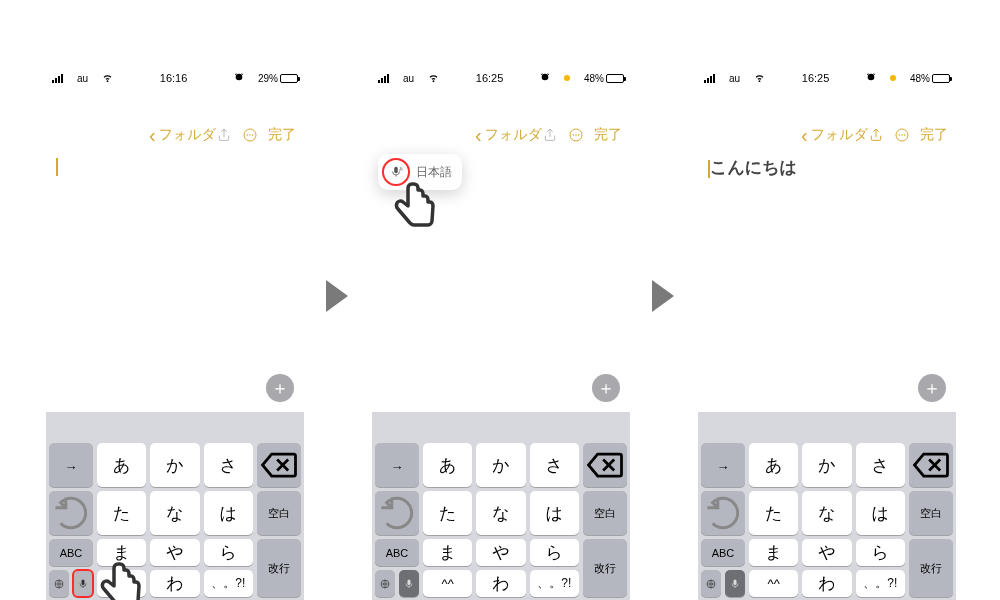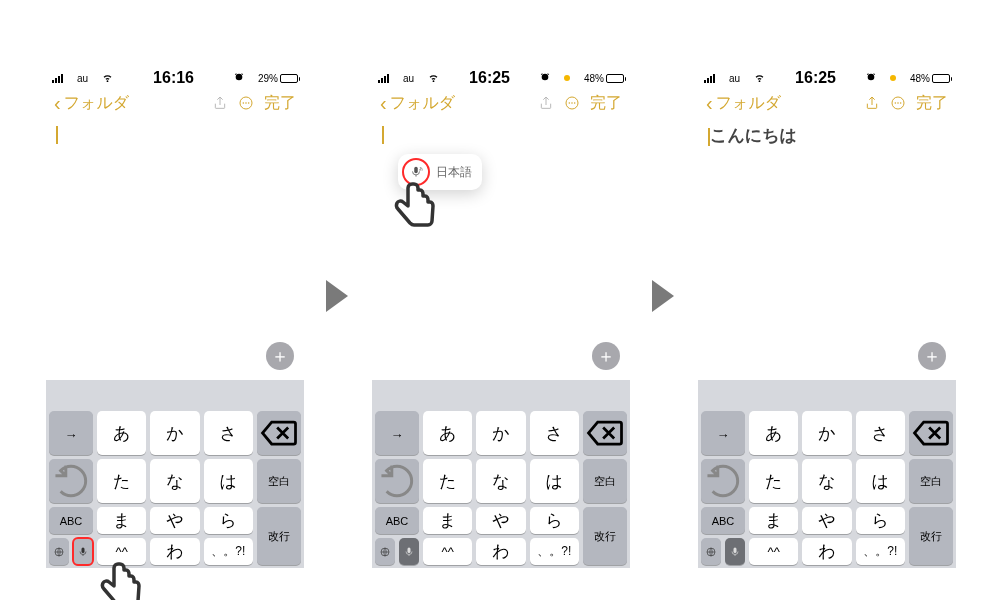--- a/index.html
+++ b/index.html
@@ -21,37 +21,38 @@
   .status-bar {
     height: 20px;
     display: flex;
     align-items: center;
     justify-content: space-between;
     padding: 0 6px;
     font-size: 10px;
     color: #000;
   }
   .status-left, .status-right { display: flex; align-items: center; gap: 14px; }
-  .status-center { font-weight: 700; font-size: 16px; }
+  .status-center { font-weight: 400; font-size: 11px; }
   .signal-bars { display: inline-flex; align-items: flex-end; gap: 1px; }
   .signal-bars span { width: 2px; background: #000; display: inline-block; }
   .signal-bars span:nth-child(1){height:3px;} .signal-bars span:nth-child(2){height:5px;}
   .signal-bars span:nth-child(3){height:7px;} .signal-bars span:nth-child(4){height:9px;}
   .wifi { font-size: 10px; }
   .battery-wrap { display:flex; align-items:center; gap:2px; }
   .battery { width: 18px; height: 9px; border: 1px solid #000; border-radius: 2px; position: relative; }
   .battery::after { content:''; position:absolute; right:-3px; top:2px; width:1.5px; height:4px; background:#000; border-radius:0 1px 1px 0;}
   .battery-fill { height:100%; width:48%; background:#000; }
   .nav-bar {
     height: 30px;
     display: flex;
     align-items: center;
-    justify-content: space-between;
+    justify-content: flex-end;
     padding: 0 8px;
-    font-size: 16px;
+    font-size: 14px;
+    margin-top: 32px;
   }
   .nav-left { color: #d4a831; display: flex; align-items: center; gap: 2px; }
   .nav-right { display: flex; align-items: center; gap: 10px; color: #d4a831; }
   .chev-left::before { content:'‹'; font-size:20px; font-weight:300; margin-right:1px; }
   .share-icon,.more-icon { width:16px; height:16px; display:inline-flex; align-items:center; justify-content:center; }
   .share-icon svg, .more-icon svg { width:16px; height:16px; }
   .note-area {
     height: 262px;
     padding: 6px 10px;
     position: relative;
@@ -146,21 +147,21 @@
   .hand {
     position:absolute;
     width:64px; height:64px;
     pointer-events:none;
   }
   .hand svg { width:100%; height:100%; }
   
   .popup {
     position:absolute;
     top: 86px;
-    left: 26px;
+    left: 6px;
     background:#fff;
     border-radius: 10px;
     box-shadow: 0 4px 16px rgba(0,0,0,0.18);
     padding: 6px 10px 6px 6px;
     display:flex;
     align-items:center;
     gap:8px;
     font-size:12px;
     color:#666;
   }

